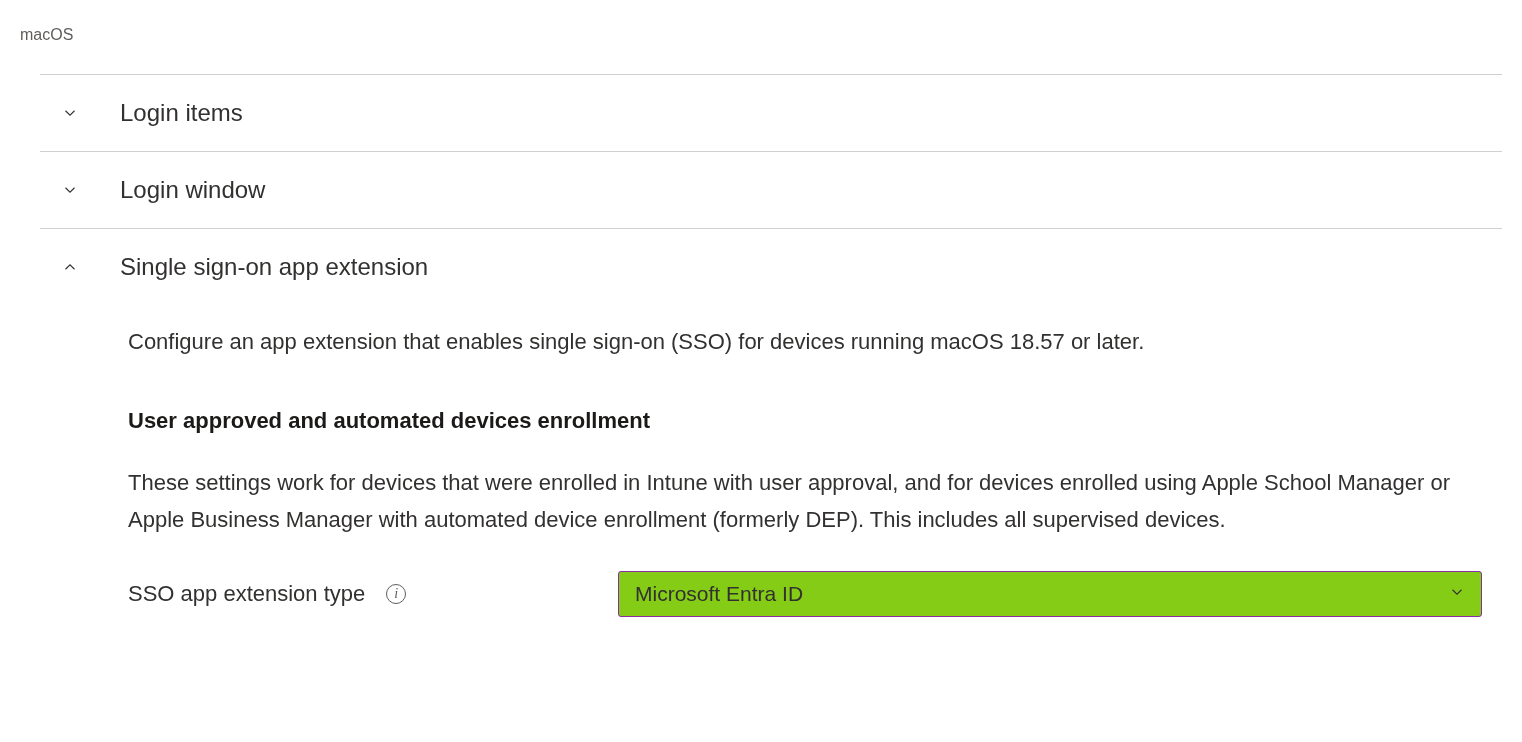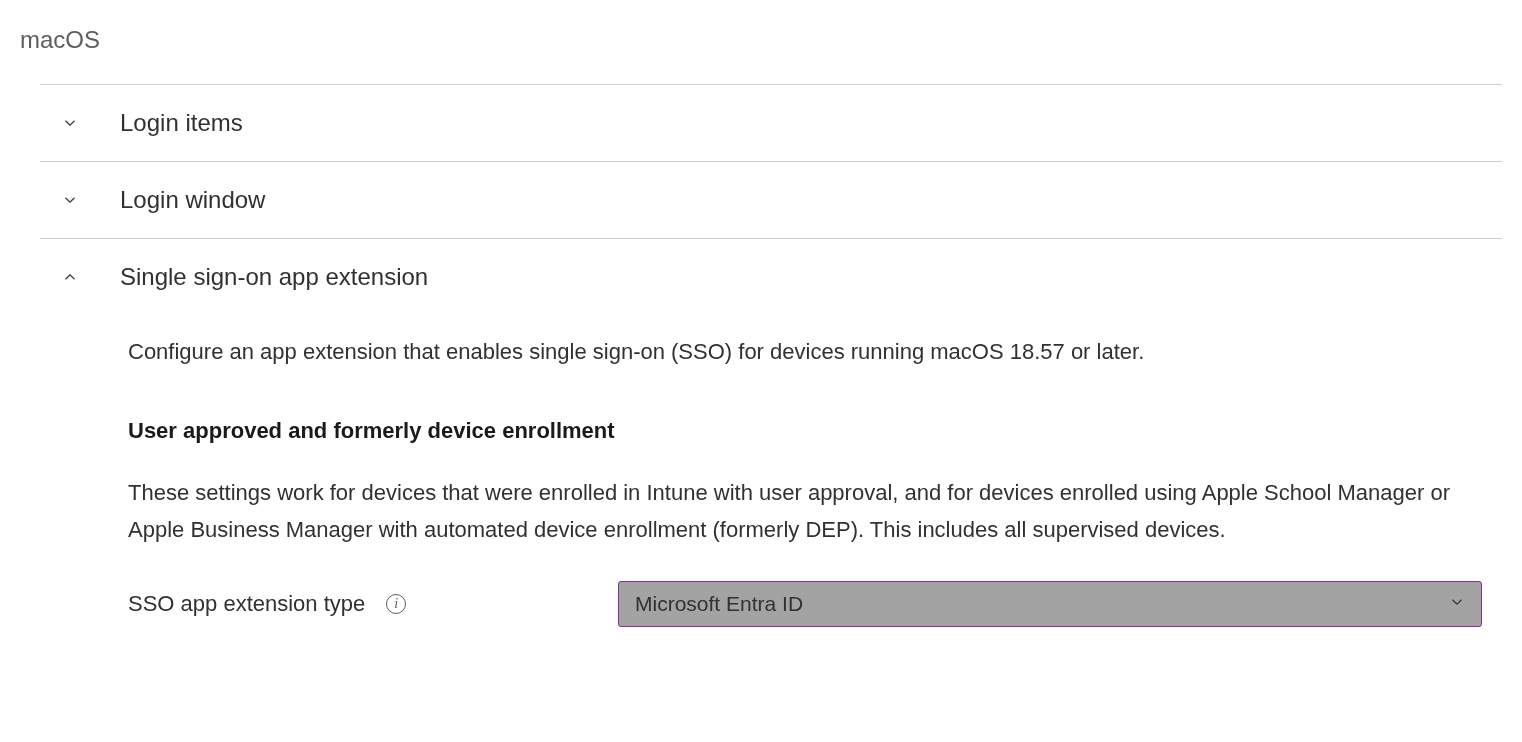--- a/index.html
+++ b/index.html
@@ -27,21 +27,21 @@
       color: #1b1a19;
     }
     .more-dots {
       font-size: 20px;
       color: #605e5c;
       cursor: pointer;
       letter-spacing: 2px;
       padding-bottom: 8px;
     }
     .page-subtitle {
-      font-size: 24px;
+      font-size: 16px;
       color: #605e5c;
       margin-top: 6px;
     }
     .accordion-section {
       border-top: 1px solid #d2d0ce;
       padding: 20px 0;
       margin-left: 20px;
     }
     .accordion-section:last-of-type {
       border-bottom: none;
@@ -126,21 +126,21 @@
     .select-wrapper {
       flex: 1;
       position: relative;
     }
     .select-control {
       width: 100%;
       padding: 10px 40px 10px 16px;
       font-size: 21px;
       border: 1.5px solid #8a2da5;
       border-radius: 3px;
-      background: #a3a3a3;
+      background: #84cc16;
       color: #323130;
       cursor: pointer;
       appearance: none;
       outline: none;
       font-family: inherit;
     }
     .select-chevron {
       position: absolute;
       right: 16px;
       top: 50%;
@@ -188,21 +188,21 @@
   <div class="accordion-header">
     <span class="chevron">
       <svg viewBox="0 0 24 24">
           <polyline points="6 15 12 9 18 15"></polyline>
         </svg>
     </span>
     <span class="accordion-title">Single sign-on app extension</span>
   </div>
   <div class="accordion-content">
     <p class="description-text">Configure an app extension that enables single sign-on (SSO) for devices running macOS 18.57 or later.</p>
-    <h3 class="subheading">User approved and formerly device enrollment</h3>
+    <h3 class="subheading">User approved and automated devices enrollment</h3>
     <p class="body-text">These settings work for devices that were enrolled in Intune with user approval, and for devices enrolled using Apple School Manager or Apple Business Manager with automated device enrollment (formerly DEP). This includes all supervised devices.</p>
     <div class="form-row">
       <div class="form-label">
         <span>SSO app extension type</span>
         <span class="info-icon">i</span>
       </div>
       <div class="select-wrapper">
         <div class="select-control">Microsoft Entra ID</div>
         <span class="select-chevron">
           <svg viewBox="0 0 24 24">

